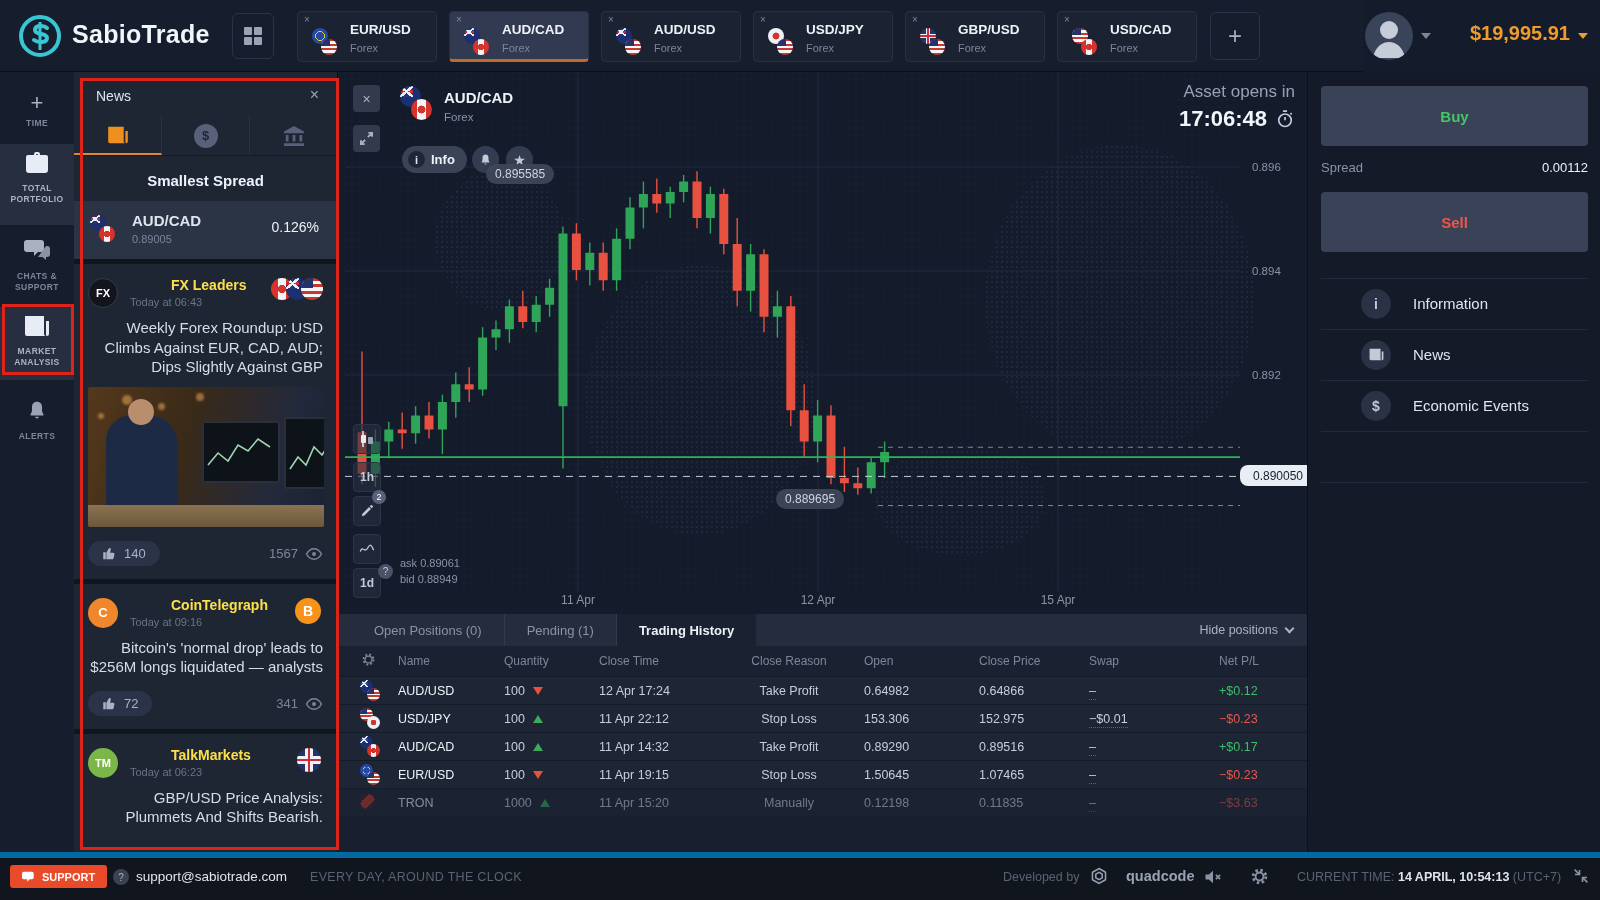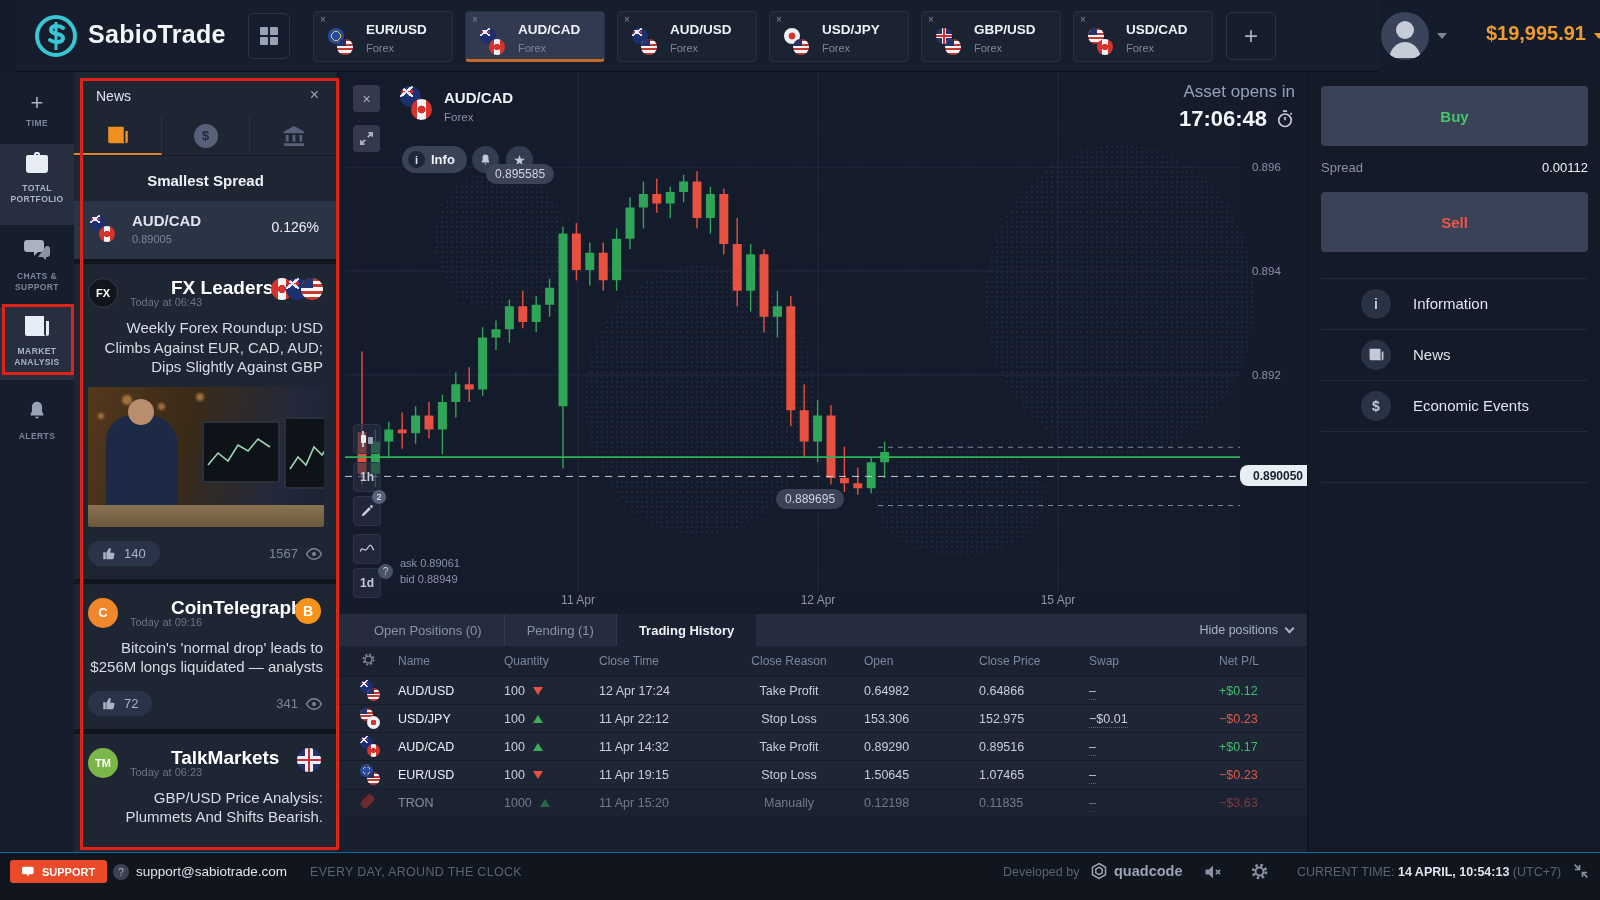--- a/index.html
+++ b/index.html
@@ -1,21 +1,21 @@
 <!DOCTYPE html>
 <html><head>
 <meta charset="utf-8">
 <style>
   * { margin:0; padding:0; box-sizing:border-box; }
   html,body { background:#0d1118; }
   body { font-family:"Liberation Sans", sans-serif; color:#dfe4ee; }
   .stage { position:relative; width:1600px; height:900px; background:#141b2a; overflow:hidden; }
 
   
-  .topbar { position:absolute; left:16px; top:0; width:1363px; height:72px; background:#161d2c; border-bottom:1px solid #0c1018; z-index:10; }
+  .topbar { position:absolute; left:0; top:0; width:1363px; height:72px; background:#161d2c; border-bottom:1px solid #0c1018; z-index:10; }
   .logo { position:absolute; left:18px; top:14px; width:44px; height:44px; }
   .brand { position:absolute; left:72px; top:20px; font-size:25px; font-weight:bold; letter-spacing:.3px; color:#f2f5fa; }
   .grid-btn { position:absolute; left:232px; top:13px; width:42px; height:46px; border:1px solid #2a3347; border-radius:6px; display:flex; align-items:center; justify-content:center; cursor:pointer; }
   .asset-tab { position:absolute; top:11px; width:140px; height:51px; background:#1b2333; border:1px solid #272f42; border-radius:4px; cursor:pointer; }
   .asset-tab.active { background:#313a50; border-color:#3a4souh458; border-bottom:3px solid #c06a2c; }
   .asset-tab .tx { position:absolute; left:6px; top:2px; font-size:10px; color:#7d8699; }
   .asset-tab .fpair { position:absolute; left:14px; top:16px; width:30px; height:30px; }
   .asset-tab .sym { position:absolute; left:52px; top:10px; font-size:13.5px; font-weight:bold; color:#eef1f7; }
   .asset-tab .mkt { position:absolute; left:52px; top:30px; font-size:11px; color:#7d8699; }
   .add-tab { position:absolute; left:1210px; top:12px; width:50px; height:48px; border:1px solid #2a3347; border-radius:6px; color:#aab2c2; font-size:24px; display:flex; align-items:center; justify-content:center; cursor:pointer; }
@@ -45,21 +45,21 @@
   .news-body { position:relative; height:694px; overflow:hidden; }
   .sec-title { text-align:center; font-size:15px; font-weight:bold; color:#eef1f7; padding:16px 0 12px; }
   .spread-row { position:relative; height:58px; background:#2b3445; cursor:pointer; }
   .spread-row .fpair { position:absolute; left:16px; top:14px; width:30px; height:30px; }
   .spread-row .p { position:absolute; left:58px; top:11px; font-size:15px; font-weight:bold; }
   .spread-row .v { position:absolute; left:58px; top:32px; font-size:11px; color:#7d8699; }
   .spread-row .pct { position:absolute; right:18px; top:18px; font-size:14px; color:#eef1f7; }
   .news-div { height:5px; background:#10151e; }
   .article { position:relative; padding:14px 14px 10px; cursor:pointer; }
   .src-logo { position:absolute; left:14px; top:14px; width:30px; height:30px; border-radius:50%; display:flex; align-items:center; justify-content:center; font-weight:bold; }
-  .src-name { position:absolute; left:56px; top:13px; font-size:19px; font-weight:bold; color:#ffffff;padding-left:41px; }
+  .src-name { position:absolute; left:56px; top:13px; font-size:14px; font-weight:bold; color:#fde047;padding-left:41px; }
   .src-time { position:absolute; left:56px; top:32px; font-size:11px; color:#6b7386; }
   .art-flags { position:absolute; right:14px; top:14px; height:24px; }
   .headline { margin-top:40px; font-size:15px; line-height:1.3; color:#d7dce6;text-align:right; }
   .photo { position:relative; margin-top:10px; width:236px; height:140px; border-radius:2px; overflow:hidden; background:linear-gradient(105deg,#54381c 0%,#3a2a18 40%,#23293c 78%,#1a2233 100%); }
   .monitor { position:absolute; background:#0e1219; border:2px solid #2a2f3a; border-radius:2px; }
   .desk { position:absolute; left:0; bottom:0; width:100%; height:22px; background:linear-gradient(#8a7352,#6b573c); }
   .man { position:absolute; left:18px; top:28px; width:72px; height:96px; background:#1d2a45; border-radius:26px 30px 4px 4px; }
   .man-head { position:absolute; left:40px; top:12px; width:26px; height:26px; border-radius:50%; background:#b98e6e; }
   .bokeh { position:absolute; border-radius:50%; background:#e9a657; opacity:.55; filter:blur(1px); }
   .stat-row { display:flex; align-items:center; justify-content:space-between; margin-top:12px; height:30px; }
@@ -75,21 +75,21 @@
   .info-pill { position:absolute; left:64px; top:74px; height:27px; padding:0 12px 0 6px; background:#3b4357; border-radius:14px; display:flex; align-items:center; gap:6px; font-size:13px; font-weight:bold; color:#eef1f7; cursor:pointer; }
   .rnd-btn { position:absolute; width:27px; height:27px; border-radius:50%; background:#333c50; display:flex; align-items:center; justify-content:center; cursor:pointer; color:#c3c9d6; font-size:14px; }
   .bubble { position:absolute; background:rgba(62,70,90,.95); border-radius:11px; color:#cfd5e1; font-size:12px; padding:3px 9px; }
   .tool-btn { position:absolute; left:15px; width:28px; height:30px; background:rgba(40,48,66,.6); border:1px solid #2c3448; border-radius:4px; display:flex; align-items:center; justify-content:center; color:#c3c9d6; font-size:12px; font-weight:bold; cursor:pointer; }
   .tool-badge { position:absolute; left:34px; width:14px; height:14px; border-radius:50%; background:#59617a; color:#fff; font-size:9px; display:flex; align-items:center; justify-content:center; }
   .askbid { position:absolute; left:62px; top:484px; font-size:11px; color:#8a93a6; line-height:1.45; }
   .q-ic { position:absolute; left:40px; top:492px; width:15px; height:15px; border-radius:50%; background:#4a5268; color:#c3c9d6; font-size:10px; display:flex; align-items:center; justify-content:center; }
   .asset-opens { position:absolute; right:12px; top:10px; text-align:right; }
   .asset-opens .l1 { font-size:17px; color:#97a0b4; }
   .asset-opens .l2 { font-size:22px; font-weight:bold; color:#f2f5fa; margin-top:4px; display:flex; align-items:center; gap:8px; justify-content:flex-end; }
-  .cur-price { position:absolute; left:902px; top:393px; width:76px; height:21px; background:#e9edf4; color:#15202f; font-size:12px; font-weight:bold; display:flex; align-items:center; justify-content:center; border-radius:8px; }
+  .cur-price { position:absolute; left:902px; top:393px; width:76px; height:21px; background:#e9edf4; color:#15202f; font-size:12px; font-weight:normal; display:flex; align-items:center; justify-content:center; border-radius:8px; }
 
   
   .trade-panel { position:absolute; left:1307px; top:72px; width:293px; height:780px; background:#141a28; border-left:1px solid #0c1018; }
   .tp-btn { position:absolute; left:13px; width:267px; height:60px; background:#3a4258; border-radius:4px; display:flex; align-items:center; justify-content:center; font-size:15px; font-weight:bold; cursor:pointer; }
   .tp-buy { top:14px; color:#44c767; }
   .tp-sell { top:120px; color:#ef5548; }
   .tp-spread { position:absolute; left:13px; top:88px; width:267px; display:flex; justify-content:space-between; font-size:13px; }
   .tp-spread .k { color:#8a93a6; } .tp-spread .v { color:#eef1f7; }
   .tp-sep { position:absolute; left:13px; width:267px; height:1px; background:#222a3c; }
   .tp-item { position:absolute; left:13px; width:267px; height:51px; display:flex; align-items:center; gap:22px; padding-left:40px; cursor:pointer; }
@@ -109,27 +109,27 @@
   .pos-row .pair { color:#eef1f7; }
   .cell-r { padding-right:14px; }
   .cell-c { text-align:center; }
   .tri-up { display:inline-block; width:0; height:0; border-left:5px solid transparent; border-right:5px solid transparent; border-bottom:8px solid #3cab5a; margin-left:8px; }
   .tri-dn { display:inline-block; width:0; height:0; border-left:5px solid transparent; border-right:5px solid transparent; border-top:8px solid #e8503f; margin-left:8px; }
   .swap-v { border-bottom:1px dotted #5a6378; padding-bottom:1px; }
   .pnl-up { color:#3dbd6e; } .pnl-dn { color:#e4574d; }
   .row-faded { opacity:.5; }
 
   
-  .footer { position:absolute; left:0; top:852px; width:1600px; height:48px; background:#10151e; border-top:1px solid #0369a1; z-index:12; }
+  .footer { position:absolute; left:0; top:852px; width:1600px; height:48px; background:#10151e; border-top:6px solid #0369a1; z-index:12; }
   .support-btn { position:absolute; left:10px; top:7px; height:23px; background:#e94b2a; border-radius:3px; display:flex; align-items:center; gap:6px; padding:0 12px; font-size:11px; font-weight:bold; color:#fff; cursor:pointer; }
   .f-email { position:absolute; left:136px; top:11px; font-size:13.5px; color:#dfe4ee; cursor:pointer; }
   .f-q { position:absolute; left:113px; top:11px; width:16px; height:16px; border-radius:50%; background:#3a4254; color:#aab2c2; font-size:10px; display:flex; align-items:center; justify-content:center; }
   .f-tag { position:absolute; left:310px; top:12px; font-size:12.5px; color:#5a6375; letter-spacing:.3px; }
   .f-dev { position:absolute; left:1003px; top:12px; font-size:12.5px; color:#5a6375; }
-  .f-qc { position:absolute; left:1090px; top:9px; display:flex; align-items:center; gap:6px; font-size:14.5px; font-weight:bold; color:#9aa3b5; }
+  .f-qc { position:absolute; left:1090px; top:9px; display:flex; align-items:center; gap:18px; font-size:14.5px; font-weight:bold; color:#9aa3b5; }
   .f-ic { position:absolute; top:9px; width:22px; height:22px; cursor:pointer; }
   .f-time { position:absolute; left:1297px; top:12px; font-size:12.5px; color:#5a6375; }
   .f-time b { color:#dfe4ee; font-weight:bold; }
 
   
   .flag { position:absolute; border-radius:50%; width:16px; height:16px; background:#444; overflow:hidden; }
   .flag::after { content:""; position:absolute; inset:0; }
   .flag-us { background:linear-gradient(180deg,#c7392f 0 15%,#f4f6f8 15% 29%,#c7392f 29% 43%,#f4f6f8 43% 57%,#c7392f 57% 71%,#f4f6f8 71% 85%,#c7392f 85%); }
   .flag-us::after { width:55%; height:45%; background:#26336b; }
   .flag-eu { background:#254a9e; }

